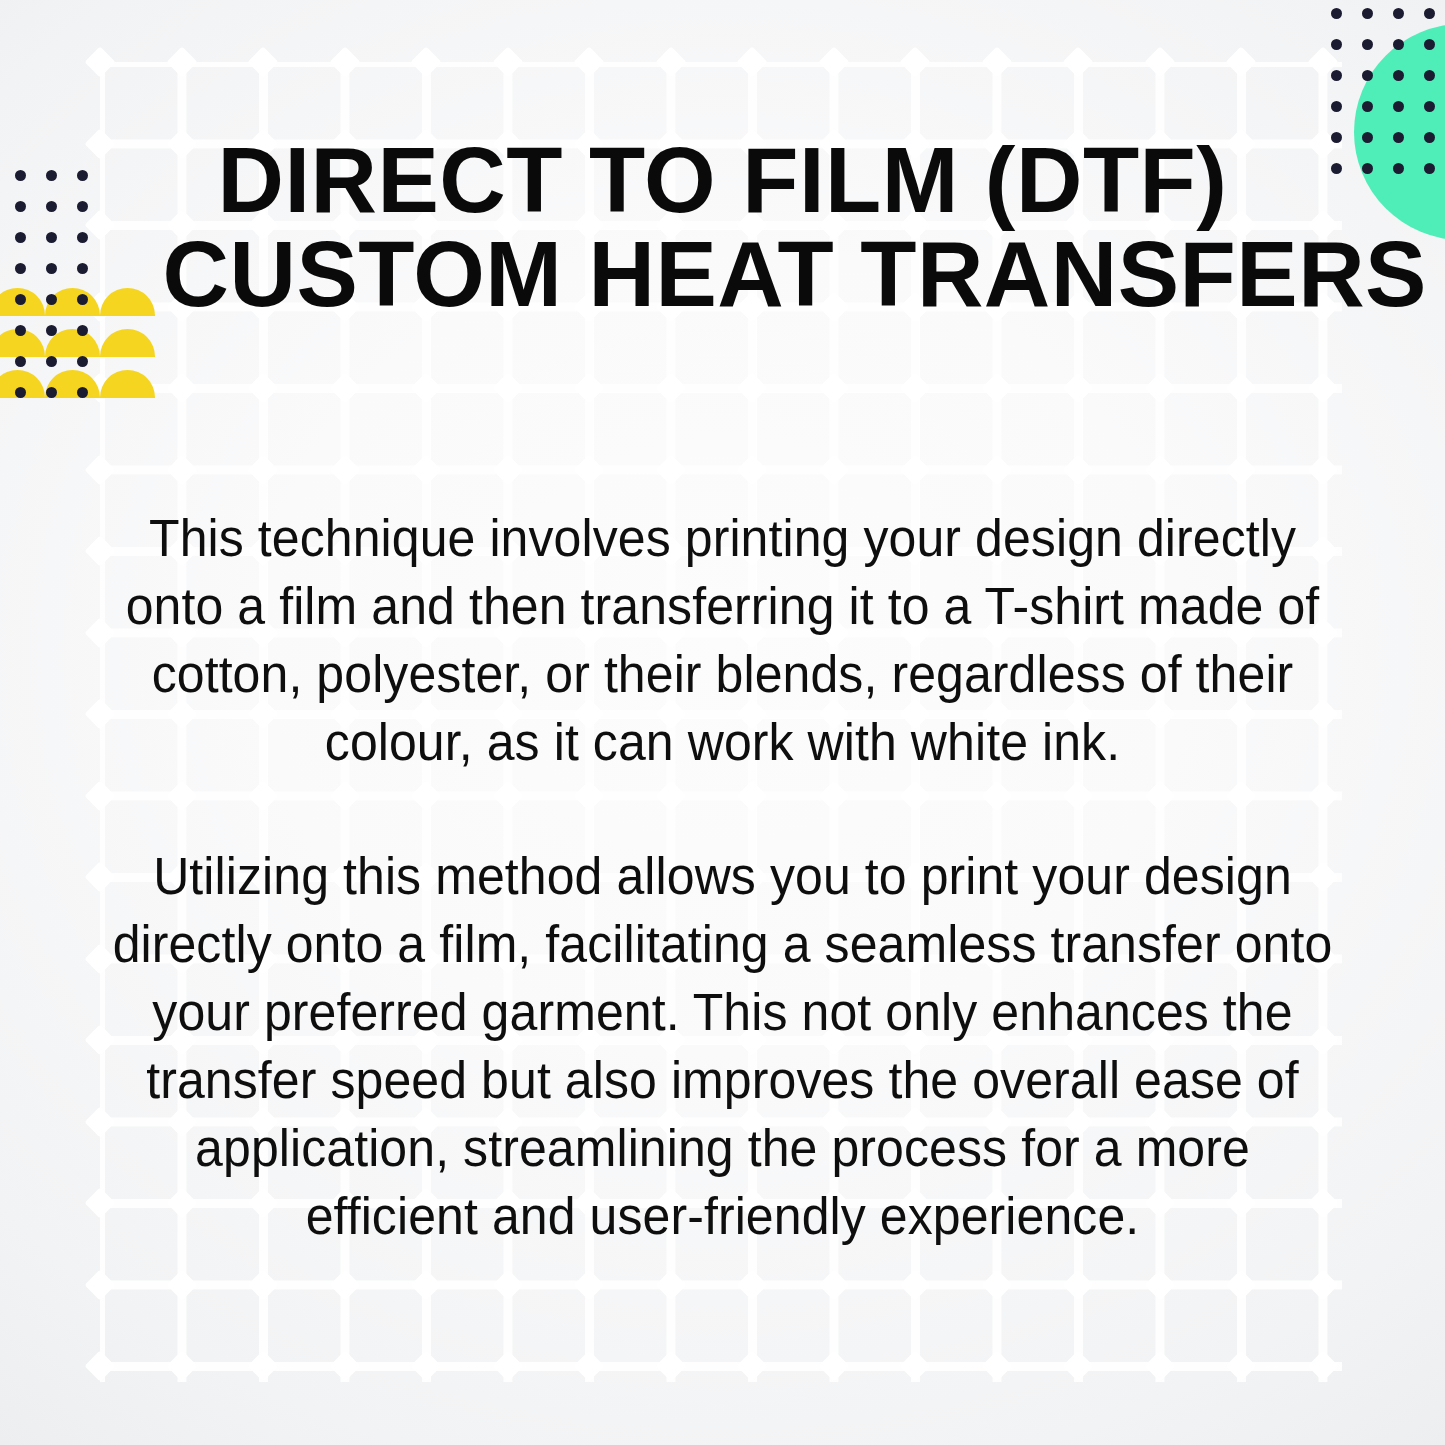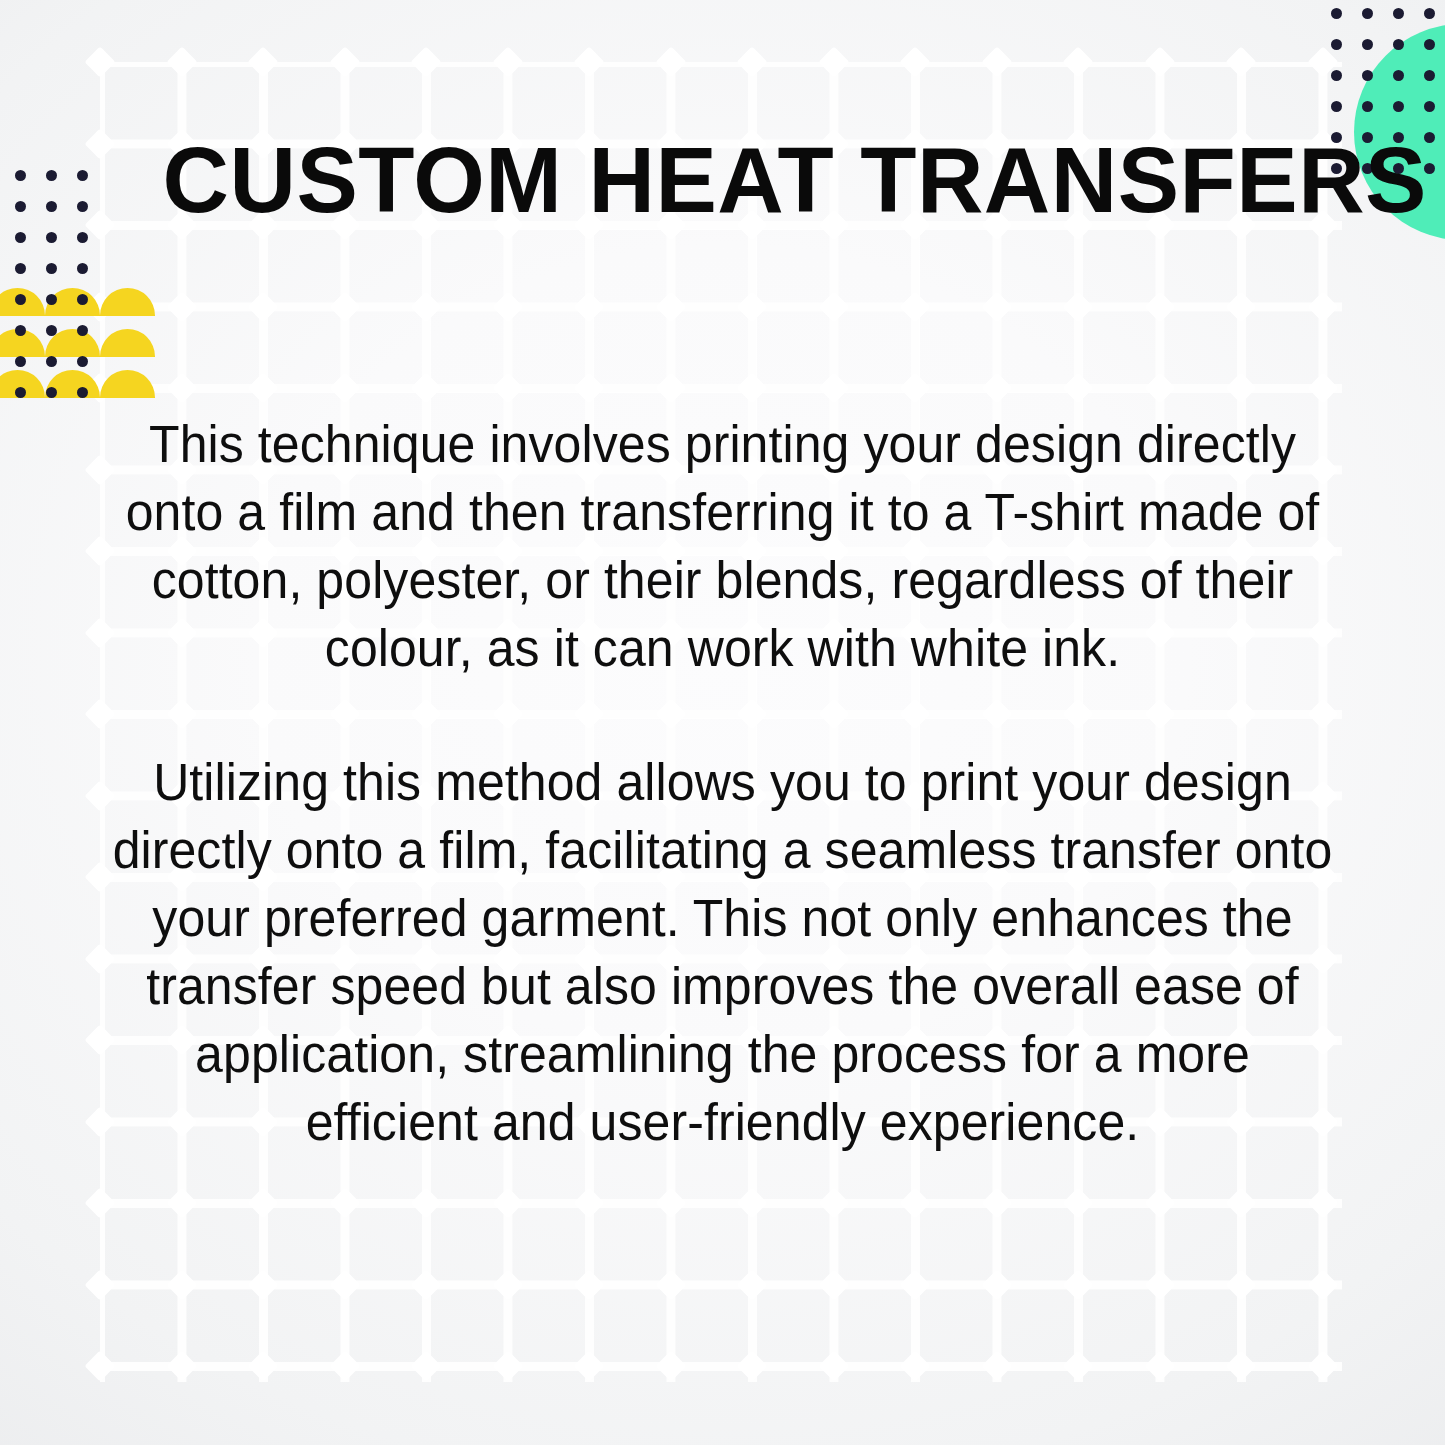--- a/index.html
+++ b/index.html
@@ -474,20 +474,21 @@
       <div class="dot dot-dark" style="left: 46px; top: 356px; background: rgb(27, 27, 50);"></div>
       <div class="dot dot-dark" style="left: 77px; top: 356px; background: rgb(27, 27, 50);"></div>
       <div class="dot dot-dark" style="left: 15px; top: 387px; background: rgb(27, 27, 50);"></div>
       <div class="dot dot-dark" style="left: 46px; top: 387px; background: rgb(27, 27, 50);"></div>
       <div class="dot dot-dark" style="left: 77px; top: 387px; background: rgb(27, 27, 50);"></div>
     </div>
 
   <div class="content">
 
     <h1 class="title">
+      <span class="tline tline-1">Direct to Film (DTF)</span>
       <span class="tline tline-2">Custom Heat Transfers</span>
     </h1>
 
     <div class="body-block">
       <p class="para">This technique involves printing your design directly onto a film and then transferring it to a T-shirt made of cotton, polyester, or their blends, regardless of their colour, as it can work with white ink.</p>
       <p class="para">Utilizing this method allows you to print your design directly onto a film, facilitating a seamless transfer onto your preferred garment. This not only enhances the transfer speed but also improves the overall ease of application, streamlining the process for a more efficient and user-friendly experience.</p>
     </div>
 
   </div>
 

